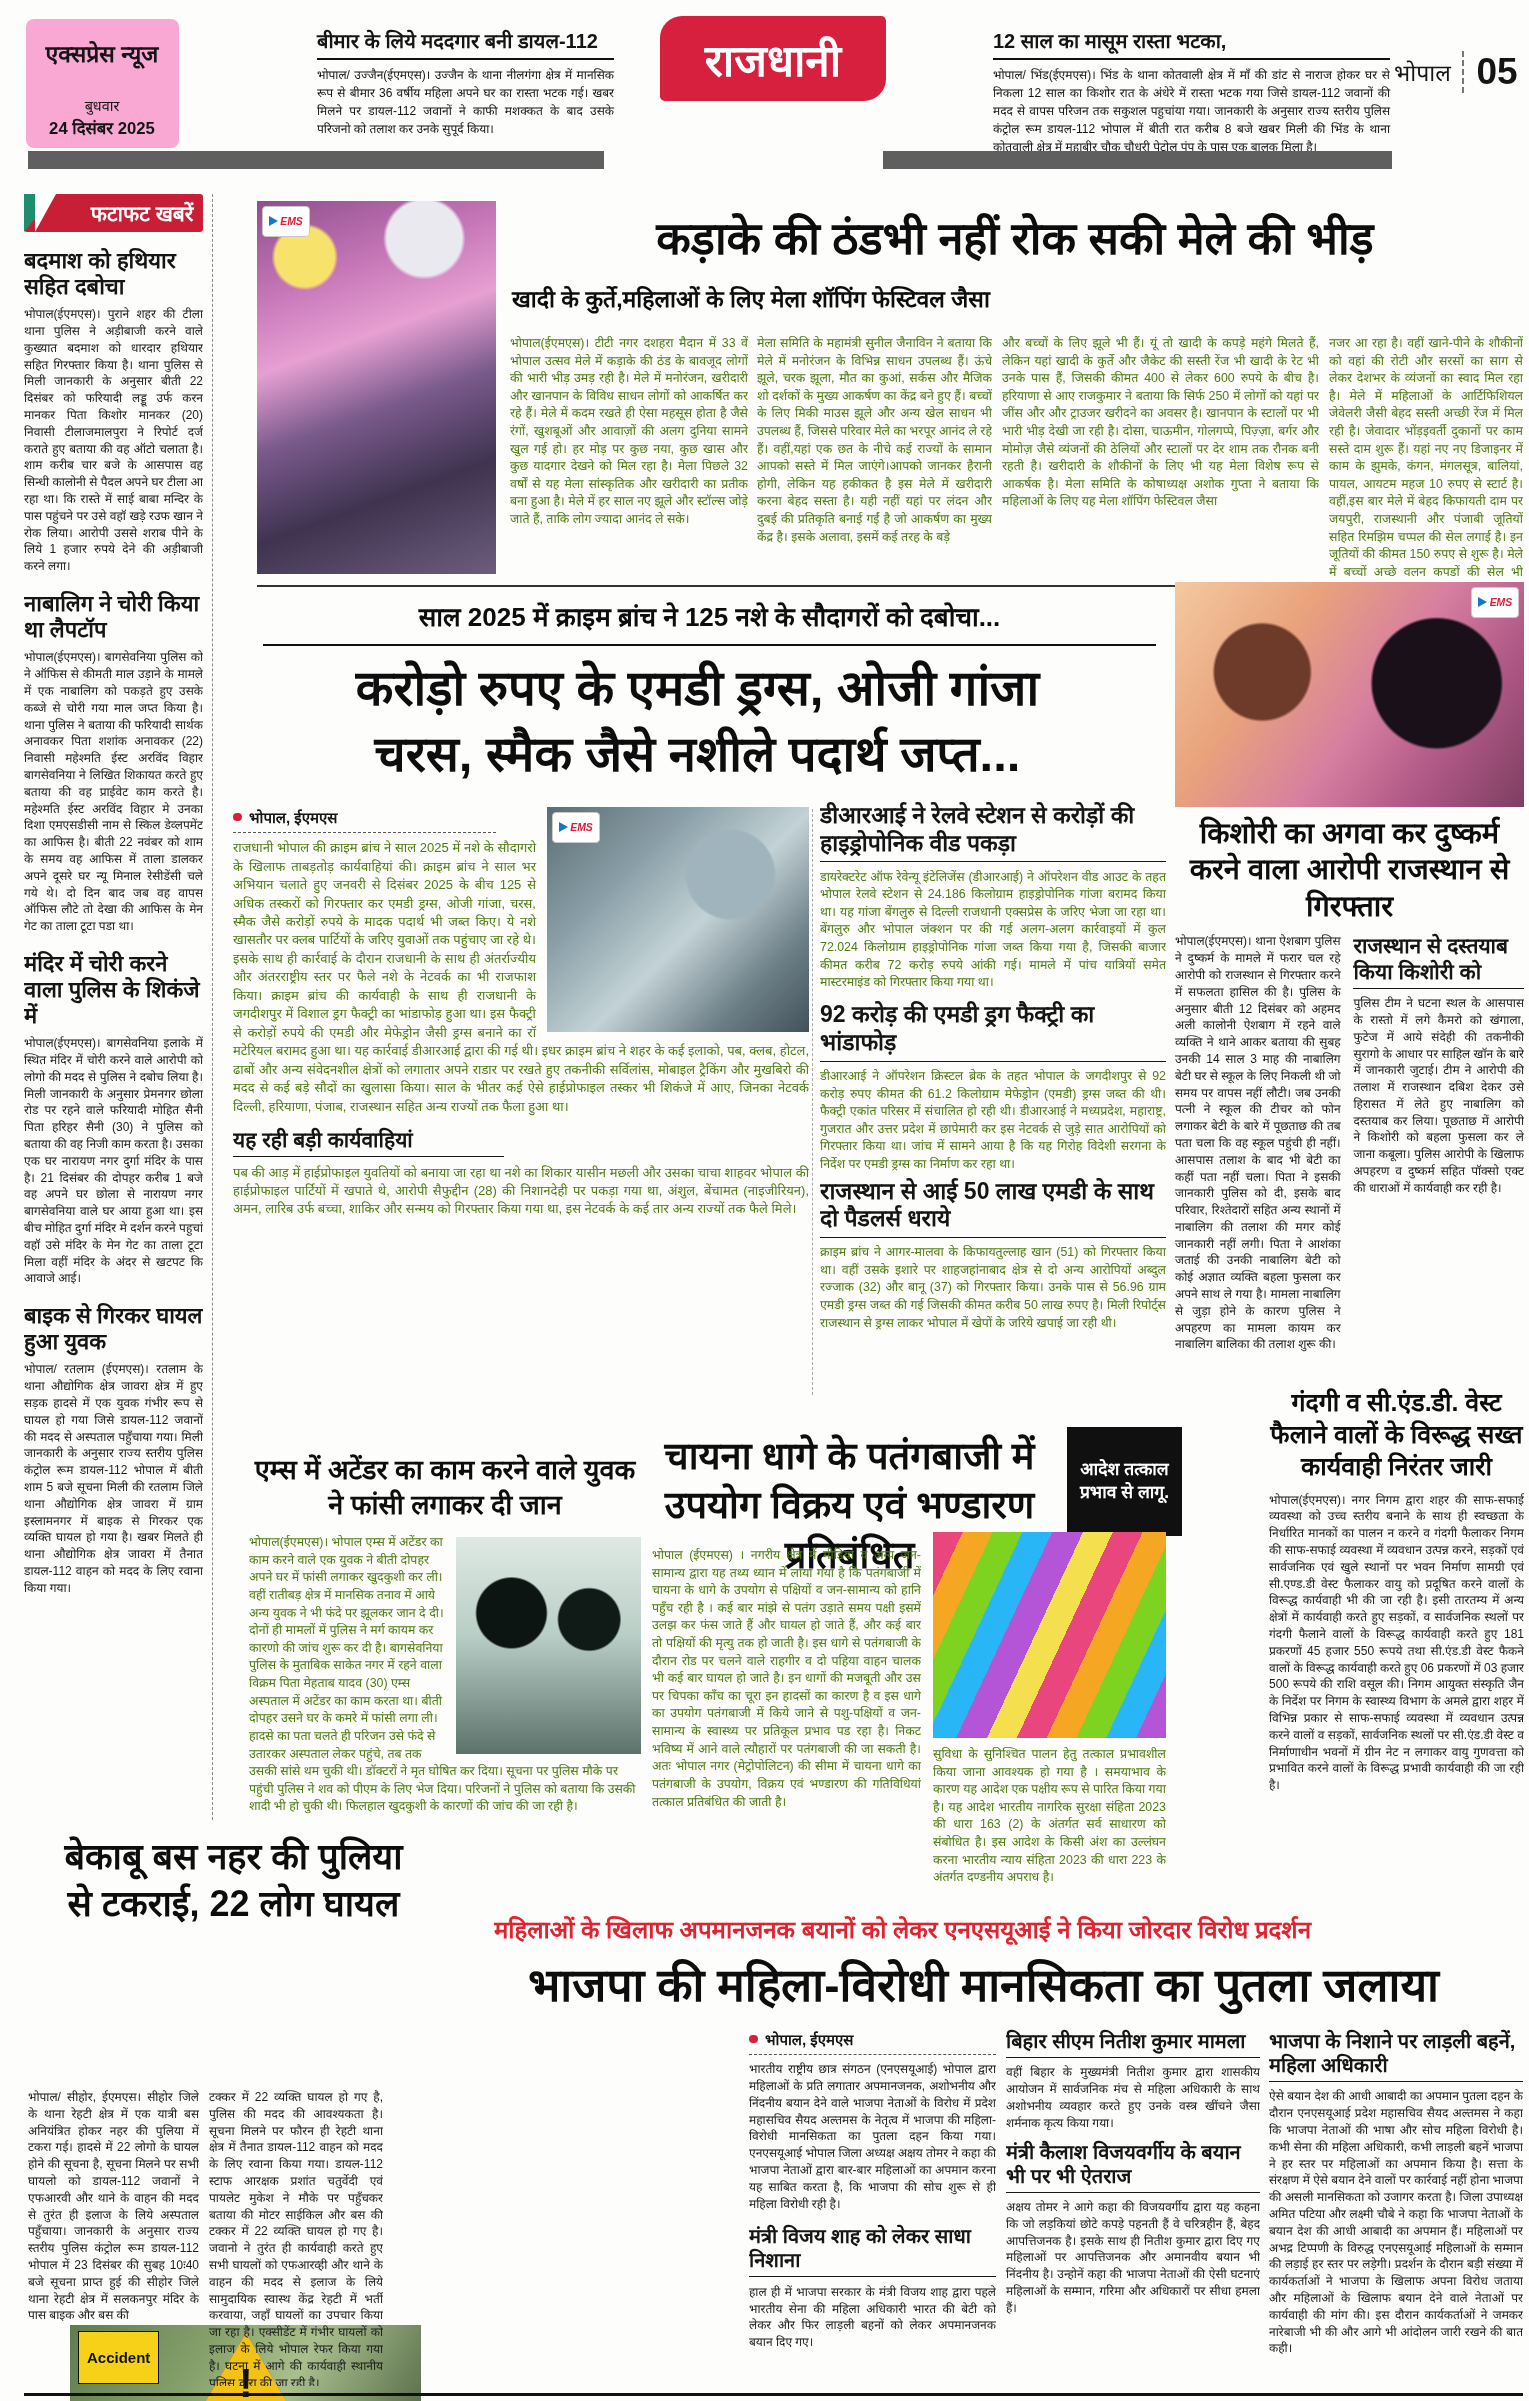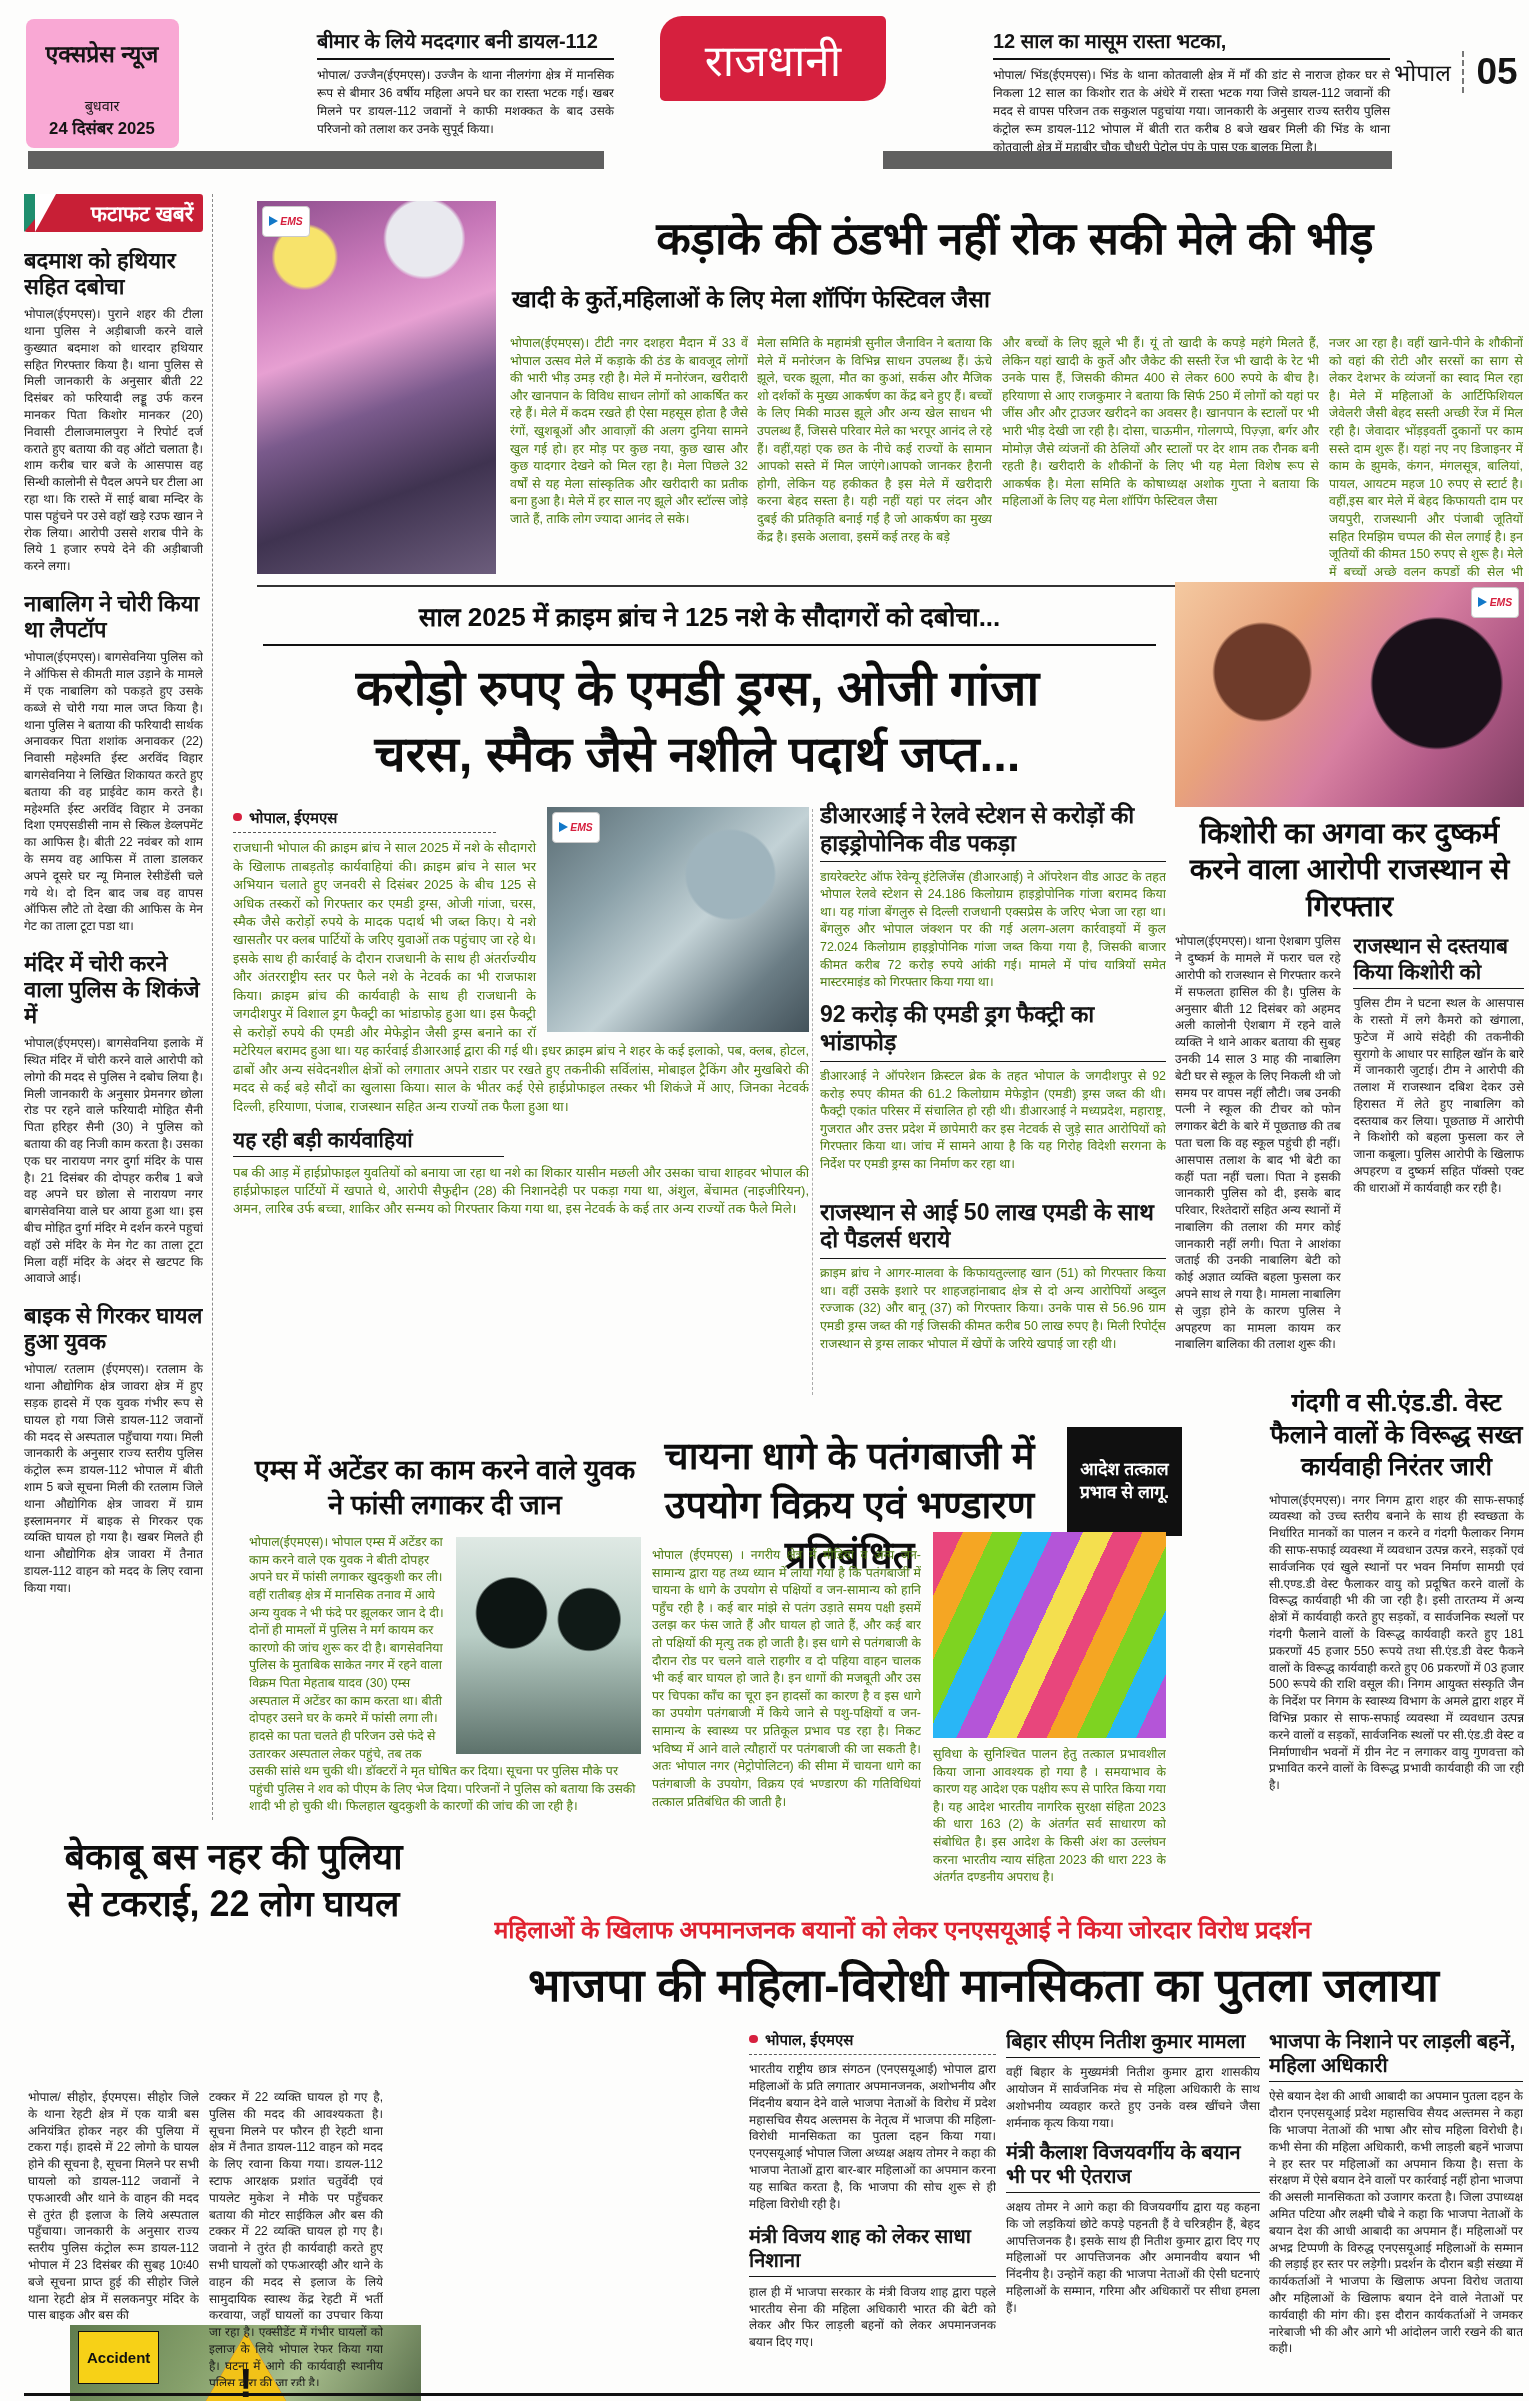--- a/index.html
+++ b/index.html
@@ -17,21 +17,21 @@
   
   .masthead{left:25.5px;top:19px;width:153px;height:129px;background:#f9a8d4;border-radius:8px;text-align:center;}
   .masthead .t{font-size:23px;font-weight:800;margin-top:17.5px;}
   .masthead .d1{font-size:14.4px;margin-top:27px;}
   .masthead .d2{font-size:16.7px;font-weight:800;margin-top:1.6px;}
   .brief{width:297px;}
   .brief .bh{font-size:20px;font-weight:800;border-bottom:2.4px solid #111;padding-bottom:4px;margin-bottom:5.6px;}
   .brief .bb{font-size:12px;line-height:1.5;}
   .rajdhani{left:660px;top:16px;width:226px;height:85px;background:#d6203e;color:#fff;
             border-radius:22px 4.8px 22px 4.8px;display:flex;align-items:center;justify-content:center;
-            font-size:44px;font-weight:400;}
+            font-size:44px;font-weight:700;}
   .edition{left:1394px;top:51px;display:flex;align-items:center;gap:11px;}
   .edition .city{font-size:23px;}
   .edition .num{font-size:37px;font-weight:800;border-left:2.4px dashed #777;padding-left:12.8px;}
   .gbar{top:151px;height:17.5px;background:#5f5f5f;}
   
   .flash{left:24px;top:194px;width:179px;height:1628px;overflow:hidden;}
   .flash-banner{position:relative;height:38px;background:#c81f36;border-radius:3.2px;color:#fff;
                 display:flex;align-items:center;justify-content:flex-end;padding-right:9.6px;
                 font-size:21px;font-weight:800;}
   .flash-banner::before{content:"";position:absolute;left:0;top:0;border-top:38px solid #1f8e6e;
@@ -174,21 +174,21 @@
     <div class="body-txt jt" style="font-size:13px;">पब की आड़ में हाईप्रोफाइल युवतियों को बनाया जा रहा था नशे का शिकार यासीन मछली और उसका चाचा शाहवर भोपाल की हाईप्रोफाइल पार्टियों में खपाते थे, आरोपी सैफुद्दीन (28) की निशानदेही पर पकड़ा गया था, अंशुल, बेंचामत (नाइजीरियन), अमन, लारिब उर्फ बच्चा, शाकिर और सन्मय को गिरफ्तार किया गया था, इस नेटवर्क के कई तार अन्य राज्यों तक फैले मिले।</div>
   </div>
 
   <div class="abs vdash" style="left:812px;top:809px;height:586px;border-color:#aaa;"></div>
 
   <div class="abs clip" style="left:820px;top:802px;width:346px;height:631px;">
     <div class="sub-ul" style="font-size:23px;">डीआरआई ने रेलवे स्टेशन से करोड़ों की हाइड्रोपोनिक वीड पकड़ा</div>
     <div class="body-txt jt">डायरेक्टरेट ऑफ रेवेन्यू इंटेलिजेंस (डीआरआई) ने ऑपरेशन वीड आउट के तहत भोपाल रेलवे स्टेशन से 24.186 किलोग्राम हाइड्रोपोनिक गांजा बरामद किया था। यह गांजा बेंगलुरु से दिल्ली राजधानी एक्सप्रेस के जरिए भेजा जा रहा था। बेंगलुरु और भोपाल जंक्शन पर की गई अलग-अलग कार्रवाइयों में कुल 72.024 किलोग्राम हाइड्रोपोनिक गांजा जब्त किया गया है, जिसकी बाजार कीमत करीब 72 करोड़ रुपये आंकी गई। मामले में पांच यात्रियों समेत मास्टरमाइंड को गिरफ्तार किया गया था।</div>
     <div class="sub-ul" style="font-size:23px;margin-top:9.6px;">92 करोड़ की एमडी ड्रग फैक्ट्री का भांडाफोड़</div>
     <div class="body-txt jt">डीआरआई ने ऑपरेशन क्रिस्टल ब्रेक के तहत भोपाल के जगदीशपुर से 92 करोड़ रुपए कीमत की 61.2 किलोग्राम मेफेड्रोन (एमडी) ड्रग्स जब्त की थी। फैक्ट्री एकांत परिसर में संचालित हो रही थी। डीआरआई ने मध्यप्रदेश, महाराष्ट्र, गुजरात और उत्तर प्रदेश में छापेमारी कर इस नेटवर्क से जुड़े सात आरोपियों को गिरफ्तार किया था। जांच में सामने आया है कि यह गिरोह विदेशी सरगना के निर्देश पर एमडी ड्रग्स का निर्माण कर रहा था।</div>
-    <div class="sub-ul" style="font-size:23px;margin-top:25px;">राजस्थान से आई 50 लाख एमडी के साथ दो पैडलर्स धराये</div>
+    <div class="sub-ul" style="font-size:23px;margin-top:4px;">राजस्थान से आई 50 लाख एमडी के साथ दो पैडलर्स धराये</div>
     <div class="body-txt jt">क्राइम ब्रांच ने आगर-मालवा के किफायतुल्लाह खान (51) को गिरफ्तार किया था। वहीं उसके इशारे पर शाहजहांनाबाद क्षेत्र से दो अन्य आरोपियों अब्दुल रज्जाक (32) और बानू (37) को गिरफ्तार किया। उनके पास से 56.96 ग्राम एमडी ड्रग्स जब्त की गई जिसकी कीमत करीब 50 लाख रुपए है। मिली रिपोर्ट्स राजस्थान से ड्रग्स लाकर भोपाल में खेपों के जरिये खपाई जा रही थी।</div>
   </div>
 
   <div class="abs" style="left:1175px;top:582px;width:349px;">
     <div class="photo p-kidnap" style="width:349px;height:225px;">
       <div class="ems" style="right:4.8px;top:4.8px;">
         <span class="tri"></span>
         <span class="txt">EMS</span>
       </div>
     </div>

